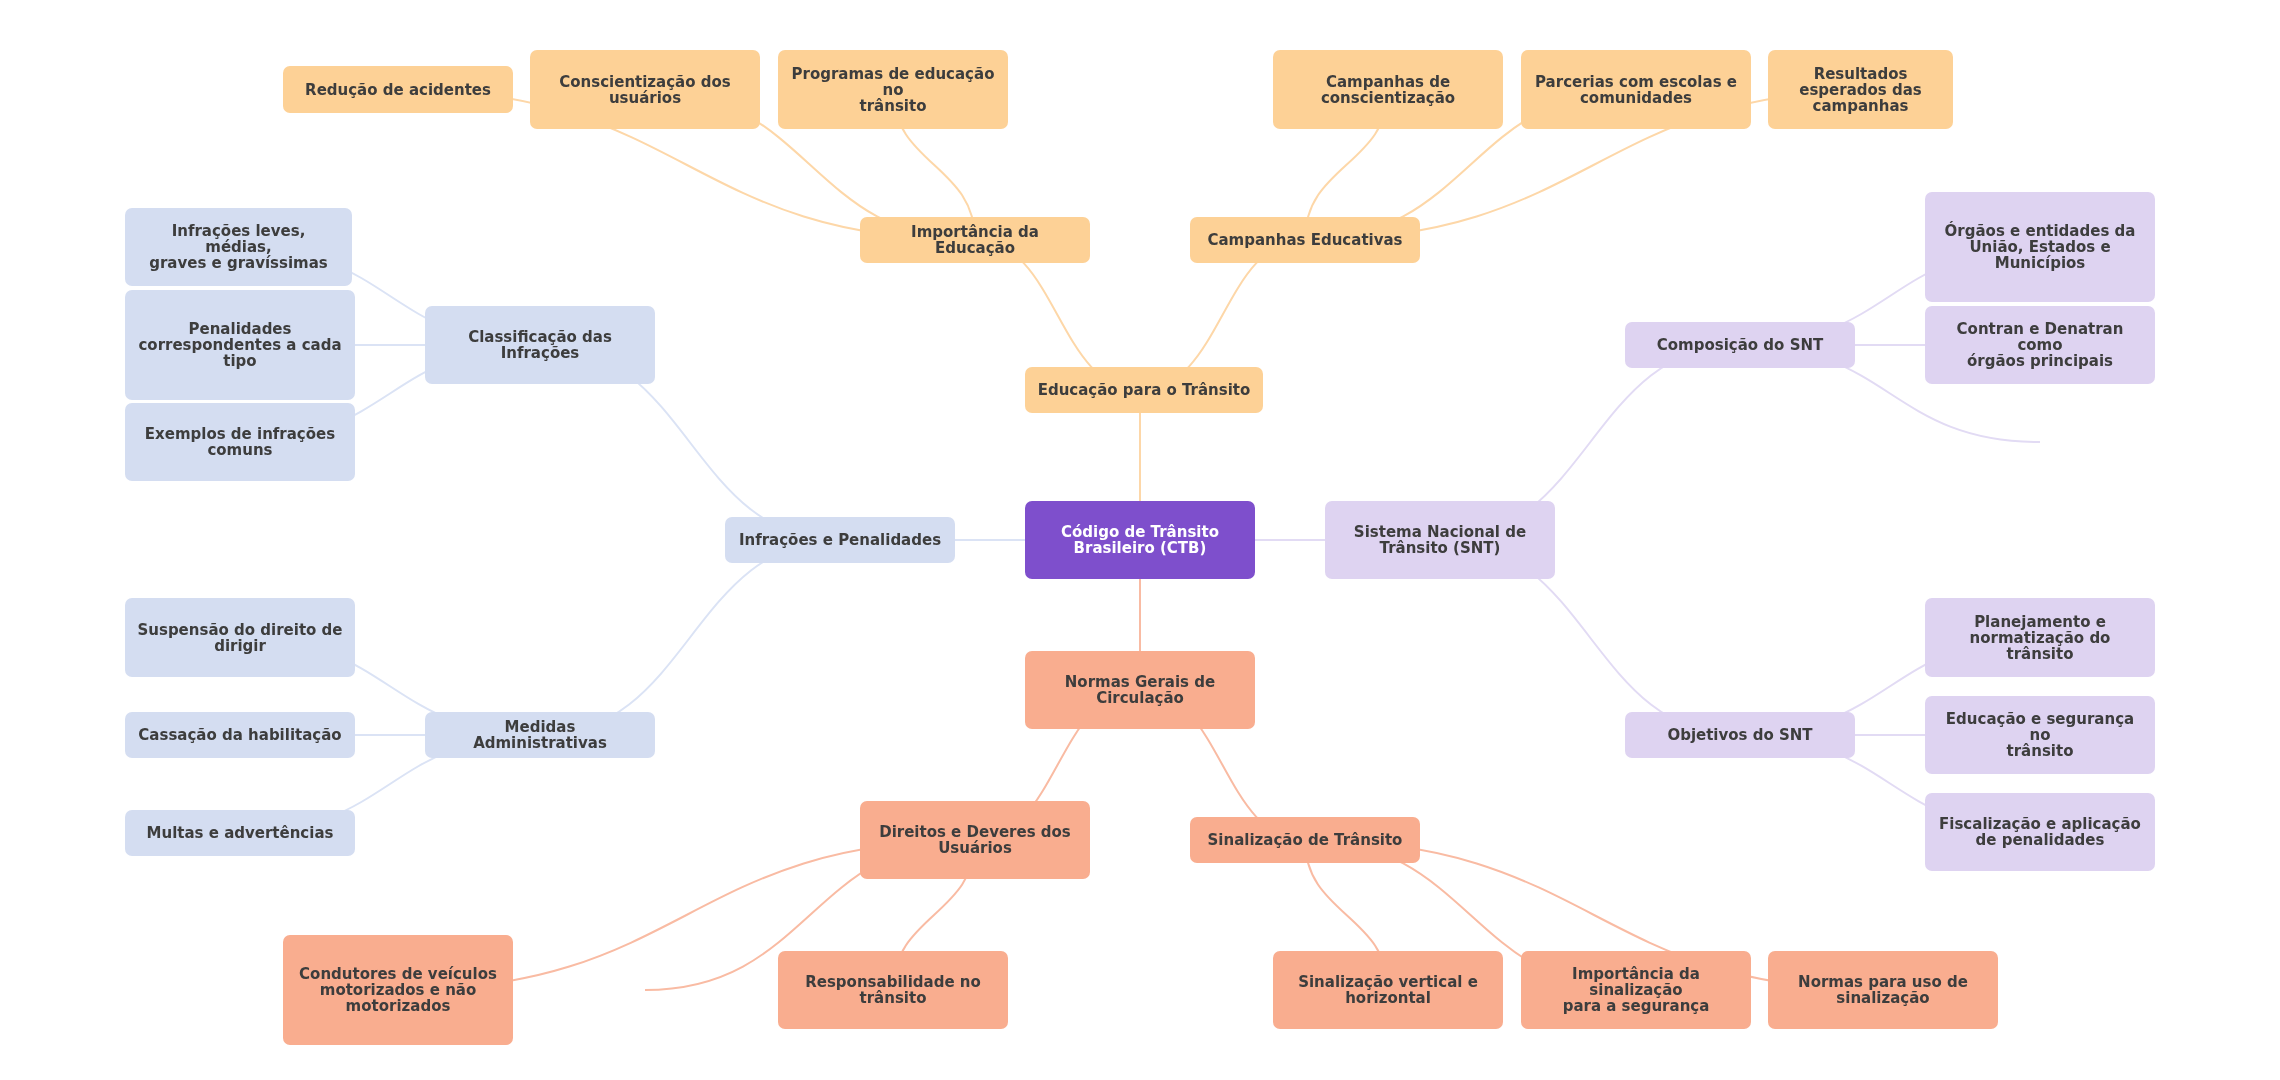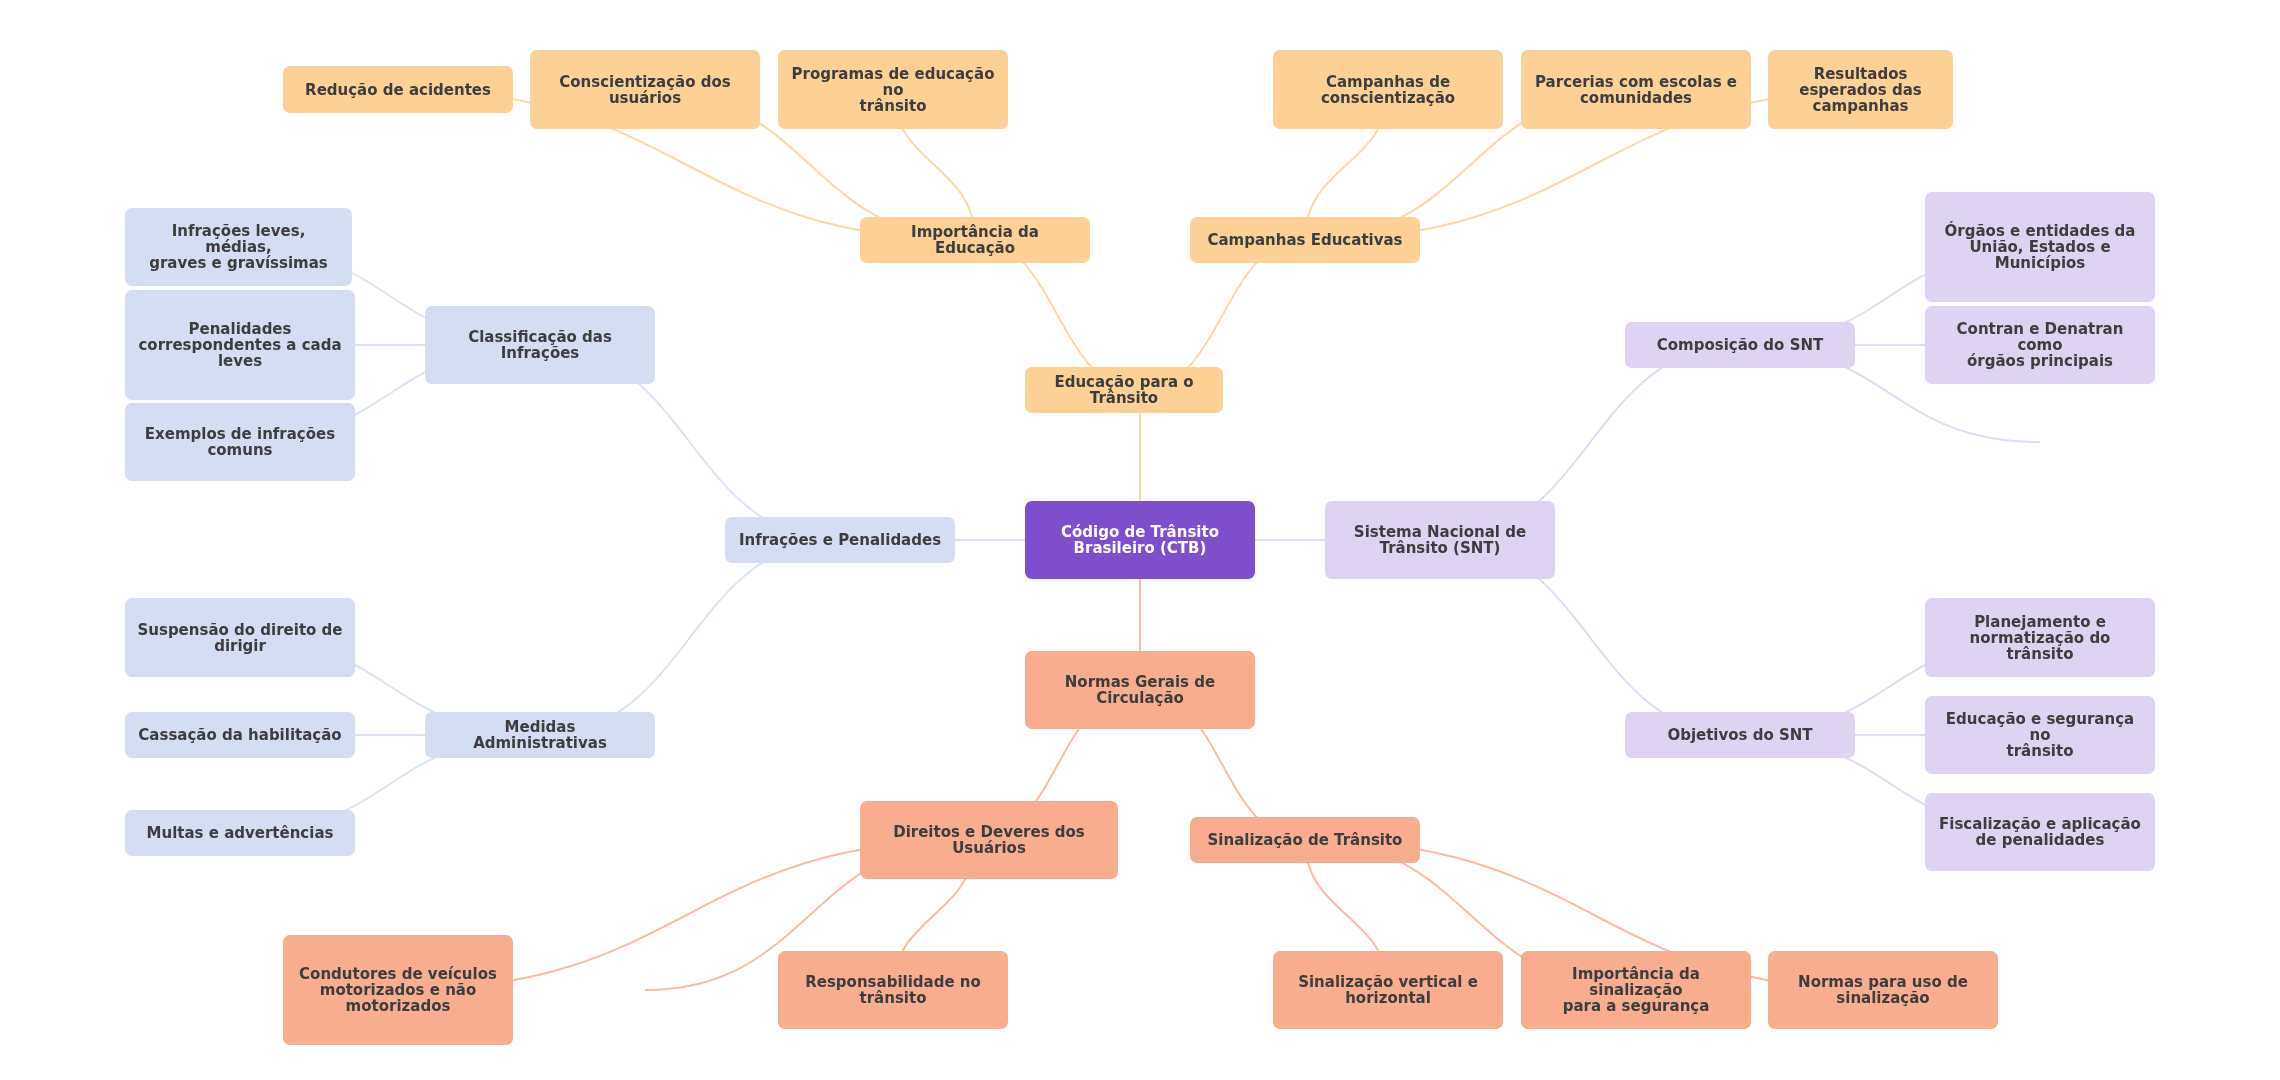--- a/index.html
+++ b/index.html
@@ -62,21 +62,21 @@
       <path d="M1305,840 C1305,915 1388,915 1388,990" fill="none" stroke="#f9bba3" stroke-width="2"></path>
       <path d="M1305,840 C1470.5,840 1470.5,990 1636,990" fill="none" stroke="#f9bba3" stroke-width="2"></path>
       <path d="M1305,840 C1594,840 1594,990 1883,990" fill="none" stroke="#f9bba3" stroke-width="2"></path>
     </svg>
 
   <div class="node c-root" id="n-root" style="left:1025px;top:501px;width:230px;height:78px;">
       <span>Código de Trânsito
 Brasileiro (CTB)</span>
     </div>
 
-  <div class="node c-orange" id="n-educacao" style="left:1025px;top:367px;width:198px;height:46px;">
+  <div class="node c-orange" id="n-educacao" style="left:1025px;top:367px;width:238px;height:46px;">
       <span>Educação para o Trânsito</span>
     </div>
   <div class="node c-orange" id="n-imp_educacao" style="left:860px;top:217px;width:230px;height:46px;">
       <span>Importância da Educação</span>
     </div>
   <div class="node c-orange" id="n-reducao" style="left:283px;top:66px;width:230px;height:47px;">
       <span>Redução de acidentes</span>
     </div>
   <div class="node c-orange" id="n-conscientizacao" style="left:530px;top:50px;width:230px;height:79px;">
       <span>Conscientização dos
@@ -109,21 +109,21 @@
       <span>Classificação das
 Infrações</span>
     </div>
   <div class="node c-blue" id="n-inf_leves" style="left:125px;top:208px;width:227px;height:78px;">
       <span>Infrações leves, médias,
 graves e gravíssimas</span>
     </div>
   <div class="node c-blue" id="n-penalidades" style="left:125px;top:290px;width:230px;height:110px;">
       <span>Penalidades
 correspondentes a cada
-leves</span>
+tipo</span>
     </div>
   <div class="node c-blue" id="n-exemplos" style="left:125px;top:403px;width:230px;height:78px;">
       <span>Exemplos de infrações
 comuns</span>
     </div>
   <div class="node c-blue" id="n-medidas" style="left:425px;top:712px;width:230px;height:46px;">
       <span>Medidas Administrativas</span>
     </div>
   <div class="node c-blue" id="n-suspensao" style="left:125px;top:598px;width:230px;height:79px;">
       <span>Suspensão do direito de
@@ -165,21 +165,21 @@
     </div>
   <div class="node c-purple" id="n-fiscalizacao" style="left:1925px;top:793px;width:230px;height:78px;">
       <span>Fiscalização e aplicação
 de penalidades</span>
     </div>
 
   <div class="node c-salmon" id="n-normas" style="left:1025px;top:651px;width:230px;height:78px;">
       <span>Normas Gerais de
 Circulação</span>
     </div>
-  <div class="node c-salmon" id="n-direitos" style="left:860px;top:801px;width:258px;height:78px;">
+  <div class="node c-salmon" id="n-direitos" style="left:860px;top:801px;width:230px;height:78px;">
       <span>Direitos e Deveres dos
 Usuários</span>
     </div>
   <div class="node c-salmon" id="n-condutores" style="left:283px;top:935px;width:230px;height:110px;">
       <span>Condutores de veículos
 motorizados e não
 motorizados</span>
     </div>
   <div class="node c-salmon" id="n-responsabilidade" style="left:778px;top:951px;width:230px;height:78px;">
       <span>Responsabilidade no

